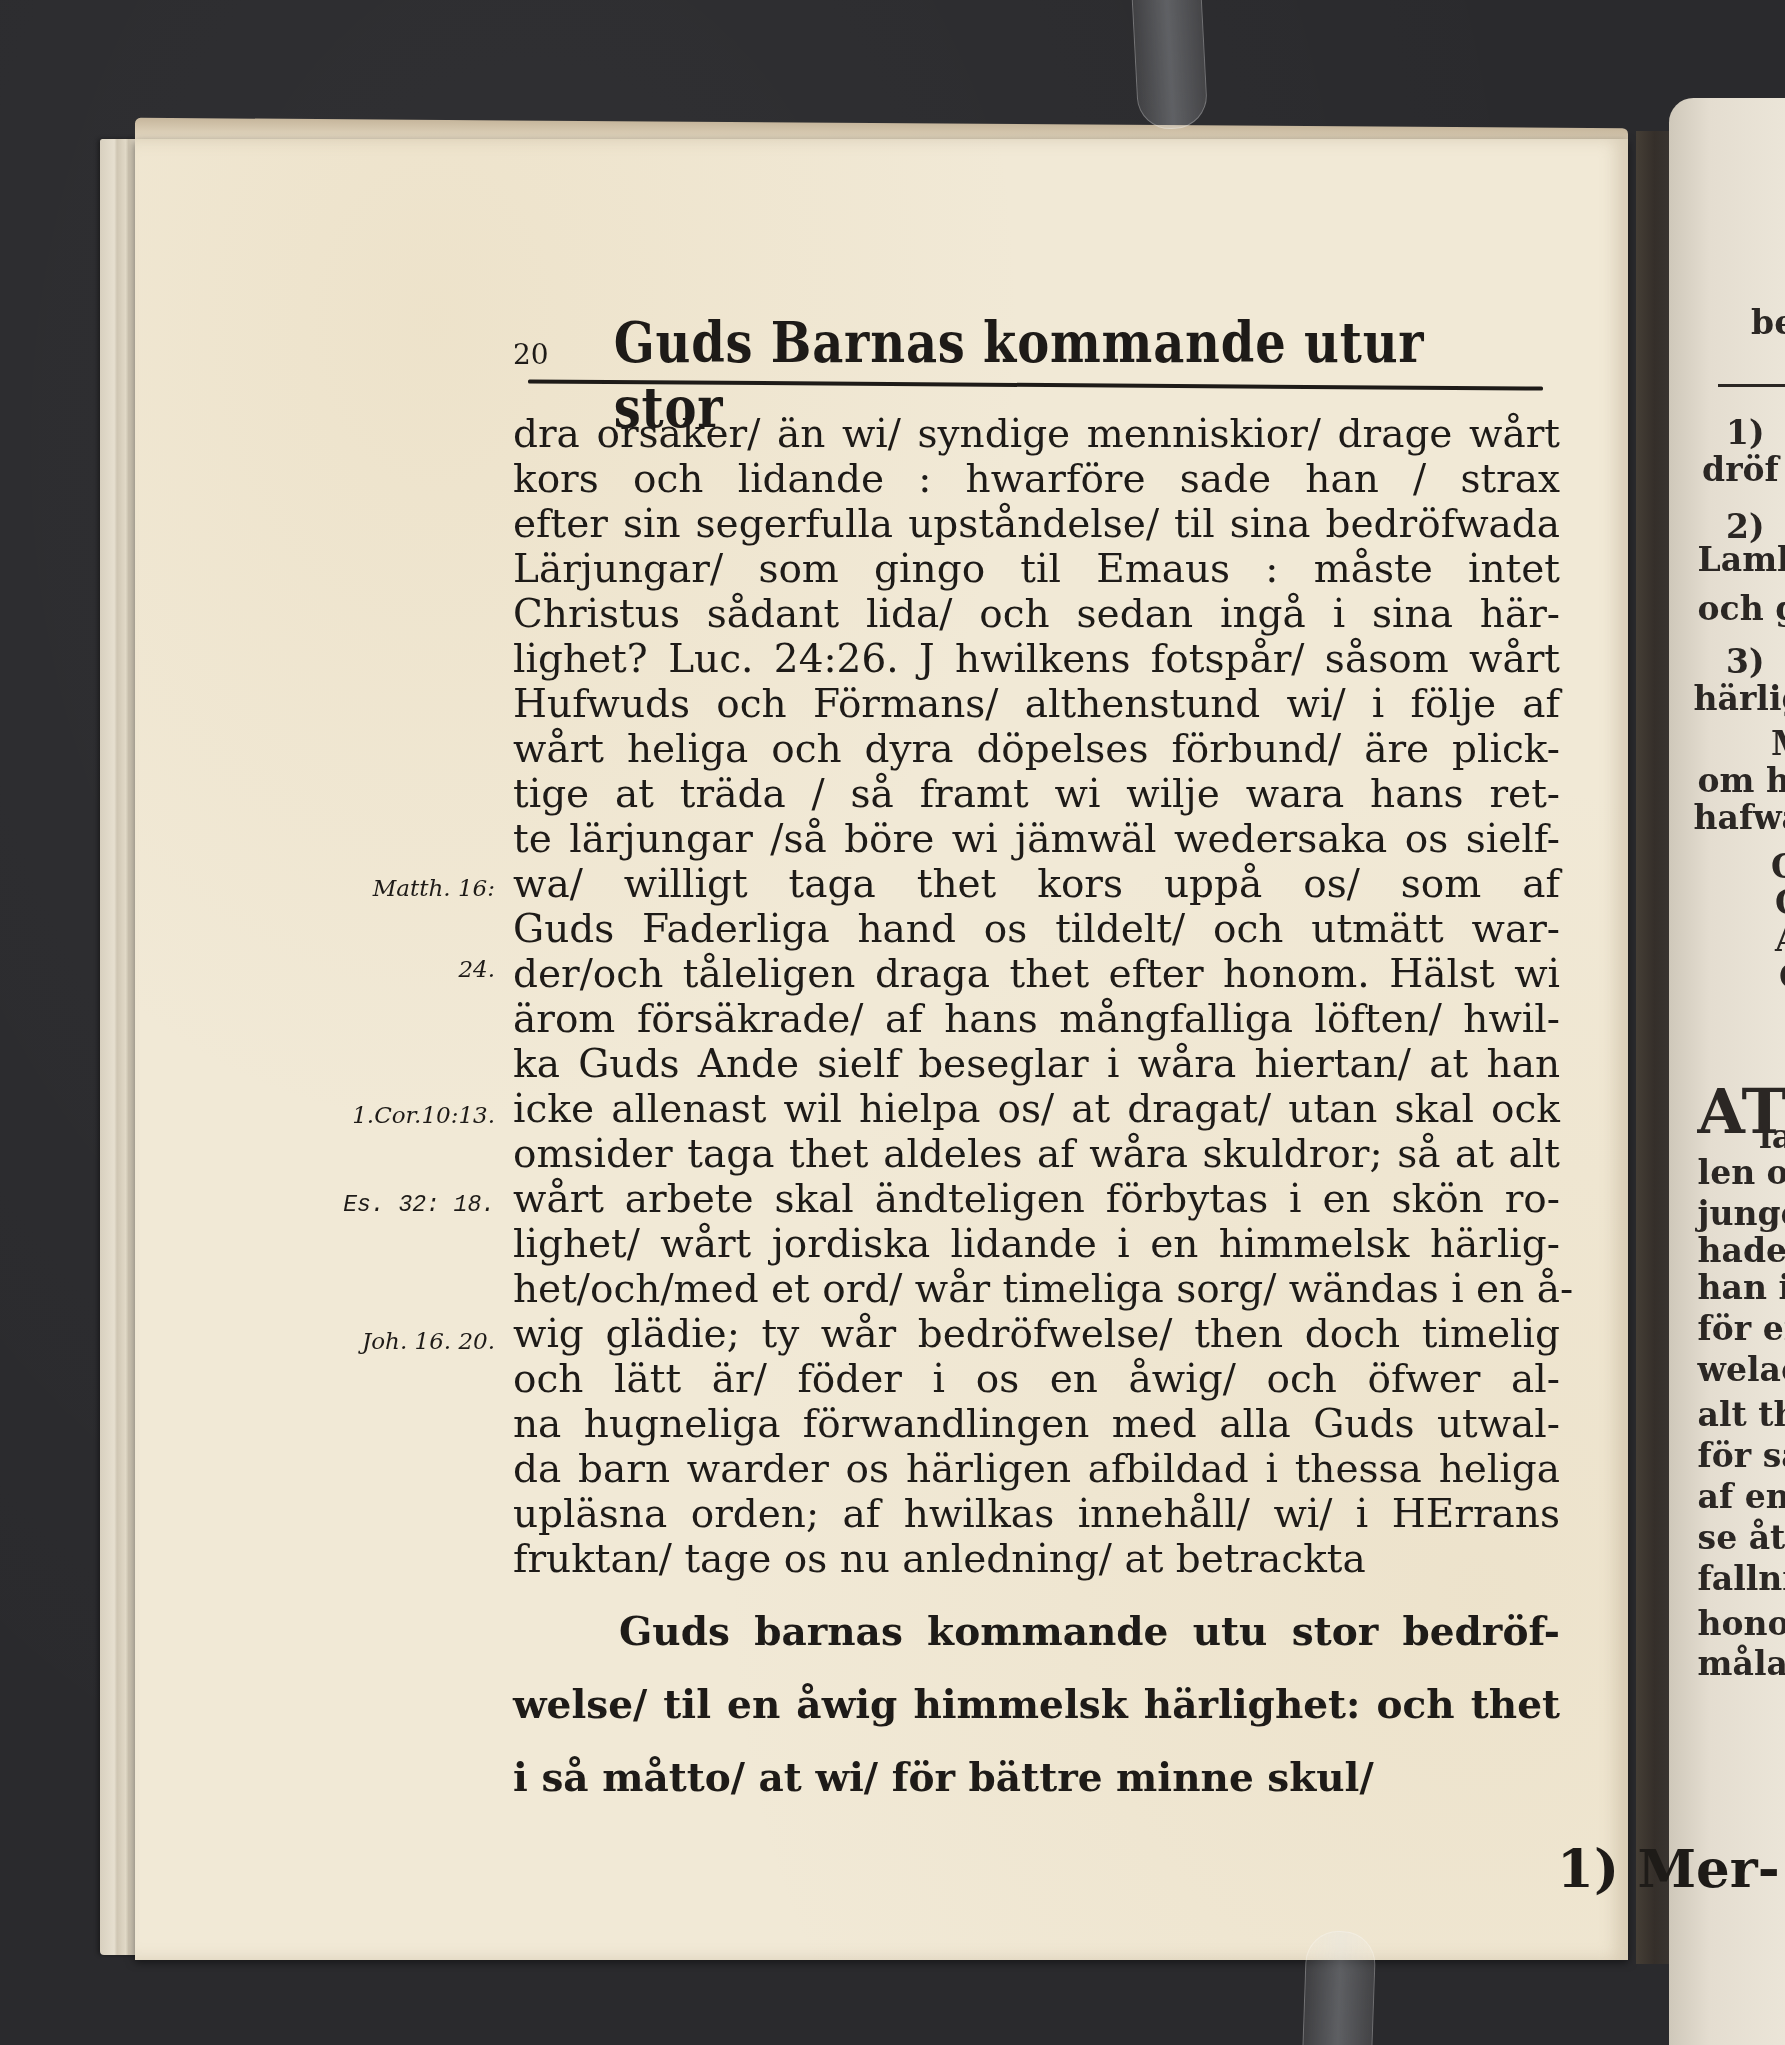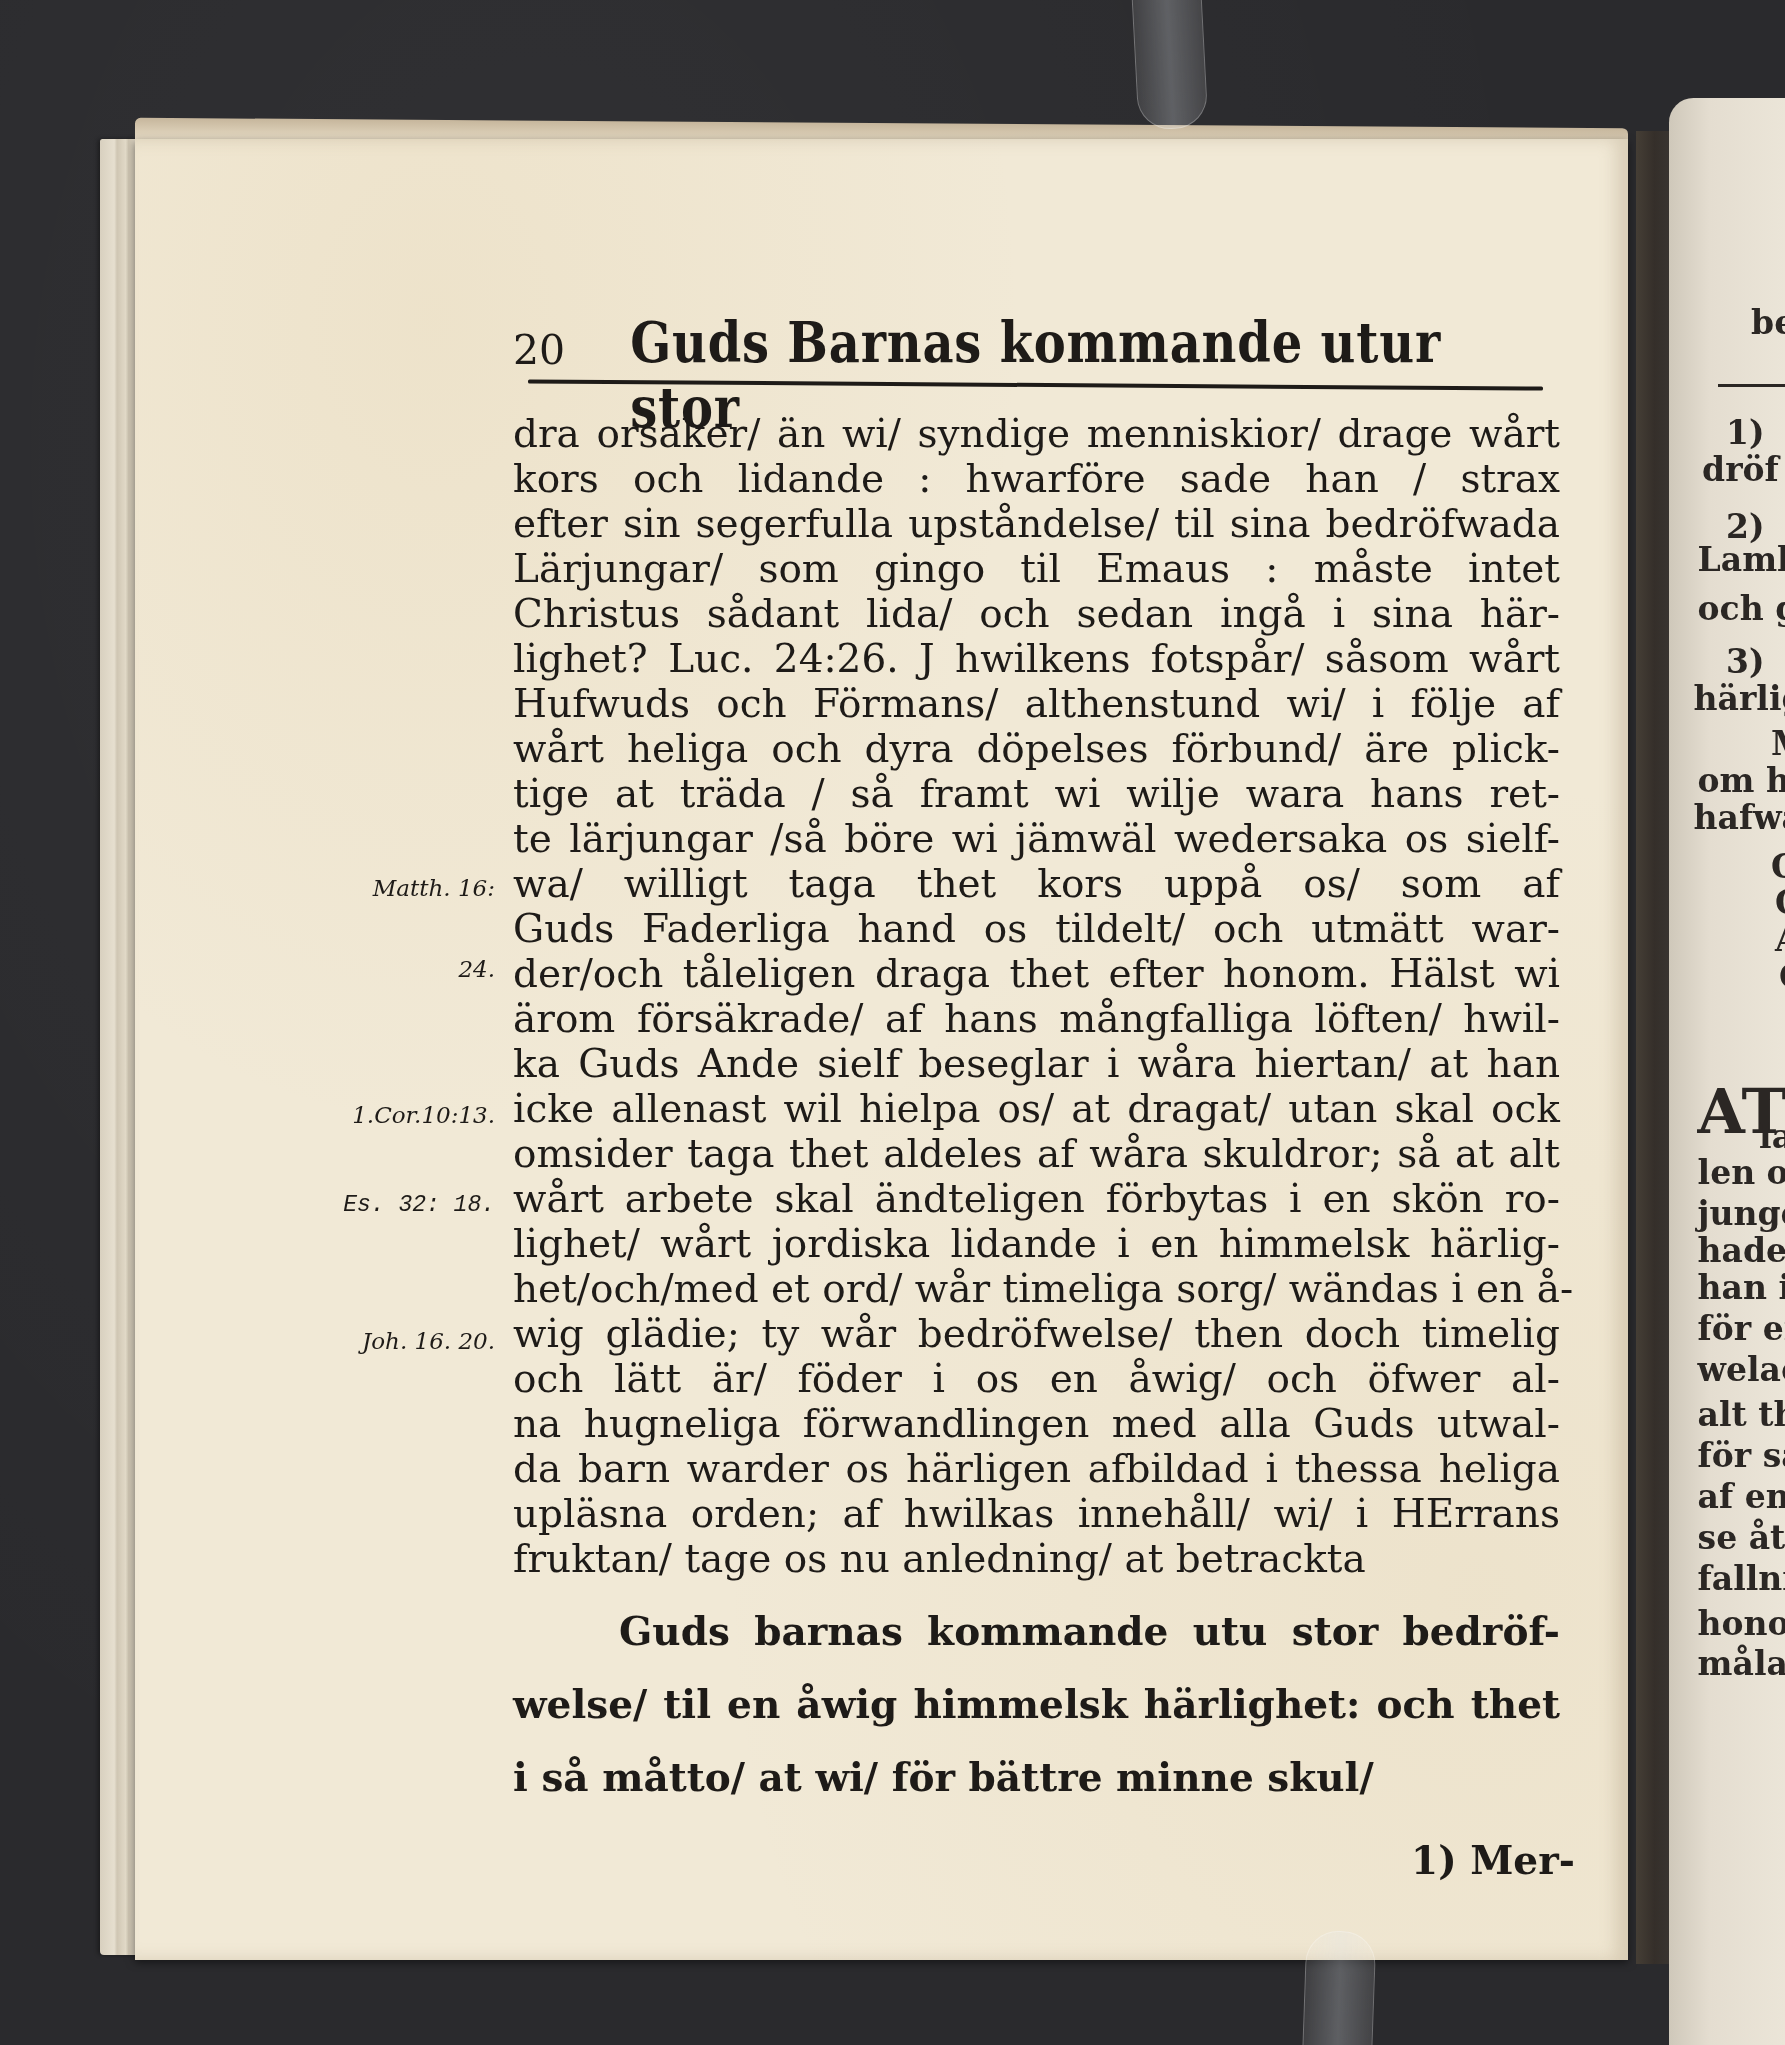--- a/index.html
+++ b/index.html
@@ -52,21 +52,21 @@
   }
   .weight.top { left: 1135px; top: -8.2px; height: 135px; border-radius: 0 0 33px 33px; transform: rotate(-3deg); }
   .weight.bottom { left: 1301px; top: 1931px; height: 311px; border-radius: 33px 33px 0 0; transform: rotate(2deg); }
 
   
   .header {
     position: absolute; left: 513px; top: 319px; width: 1023px;
     display: flex; align-items: baseline; gap: 65px;
     color: #1e1b18;
   }
-  .page-number { font-size: 41px; font-family: "DejaVu Serif", serif; }
+  .page-number { font-size: 28px; font-family: "DejaVu Serif", serif; }
   .running-title {
     font-size: 48px; font-family: "DejaVu Serif", serif; font-weight: bold;
     letter-spacing: 0.8px; transform: scaleY(1.15);
   }
   .header-rule {
     position: absolute; left: 528px; top: 383px; width: 1015px; height: 4.1px;
     background: #1e1b18; border-radius: 1.6px;
     transform: rotate(0.4deg);
   }
   .body-text {
@@ -82,22 +82,22 @@
   .line.last { text-align-last: left; }
   .line.indent { padding-left: 106px; box-sizing: border-box; }
   .line.emph { font-weight: bold; margin-top: 28px; }
 
   .margin-note {
     position: absolute; color: #1e1b18;
     font-family: "DejaVu Serif", serif; font-style: italic; font-size: 23px;
     text-align: right; width: 172px; left: 323px;
   }
   .catchword {
-    position: absolute; left: 1411px; top: 1837px;
-    font-size: 39px; font-family: "DejaVu Serif", serif; font-weight: bold; color: #1e1b18;
+    position: absolute; left: 1557px; top: 1837px;
+    font-size: 53px; font-family: "DejaVu Serif", serif; font-weight: bold; color: #1e1b18;
   }
 
   
   .facing-text {
     position: absolute; left: 4.1px; top: 0; width: 123px;
     color: #2b2724; font-family: "DejaVu Serif", serif; font-weight: bold;
   }
   .f-line { position: absolute; white-space: nowrap; font-size: 33px; }
   .f-rule { position: absolute; left: 45px; top: 286px; width: 82px; height: 3.3px; background: #2b2724; }
 </style>

